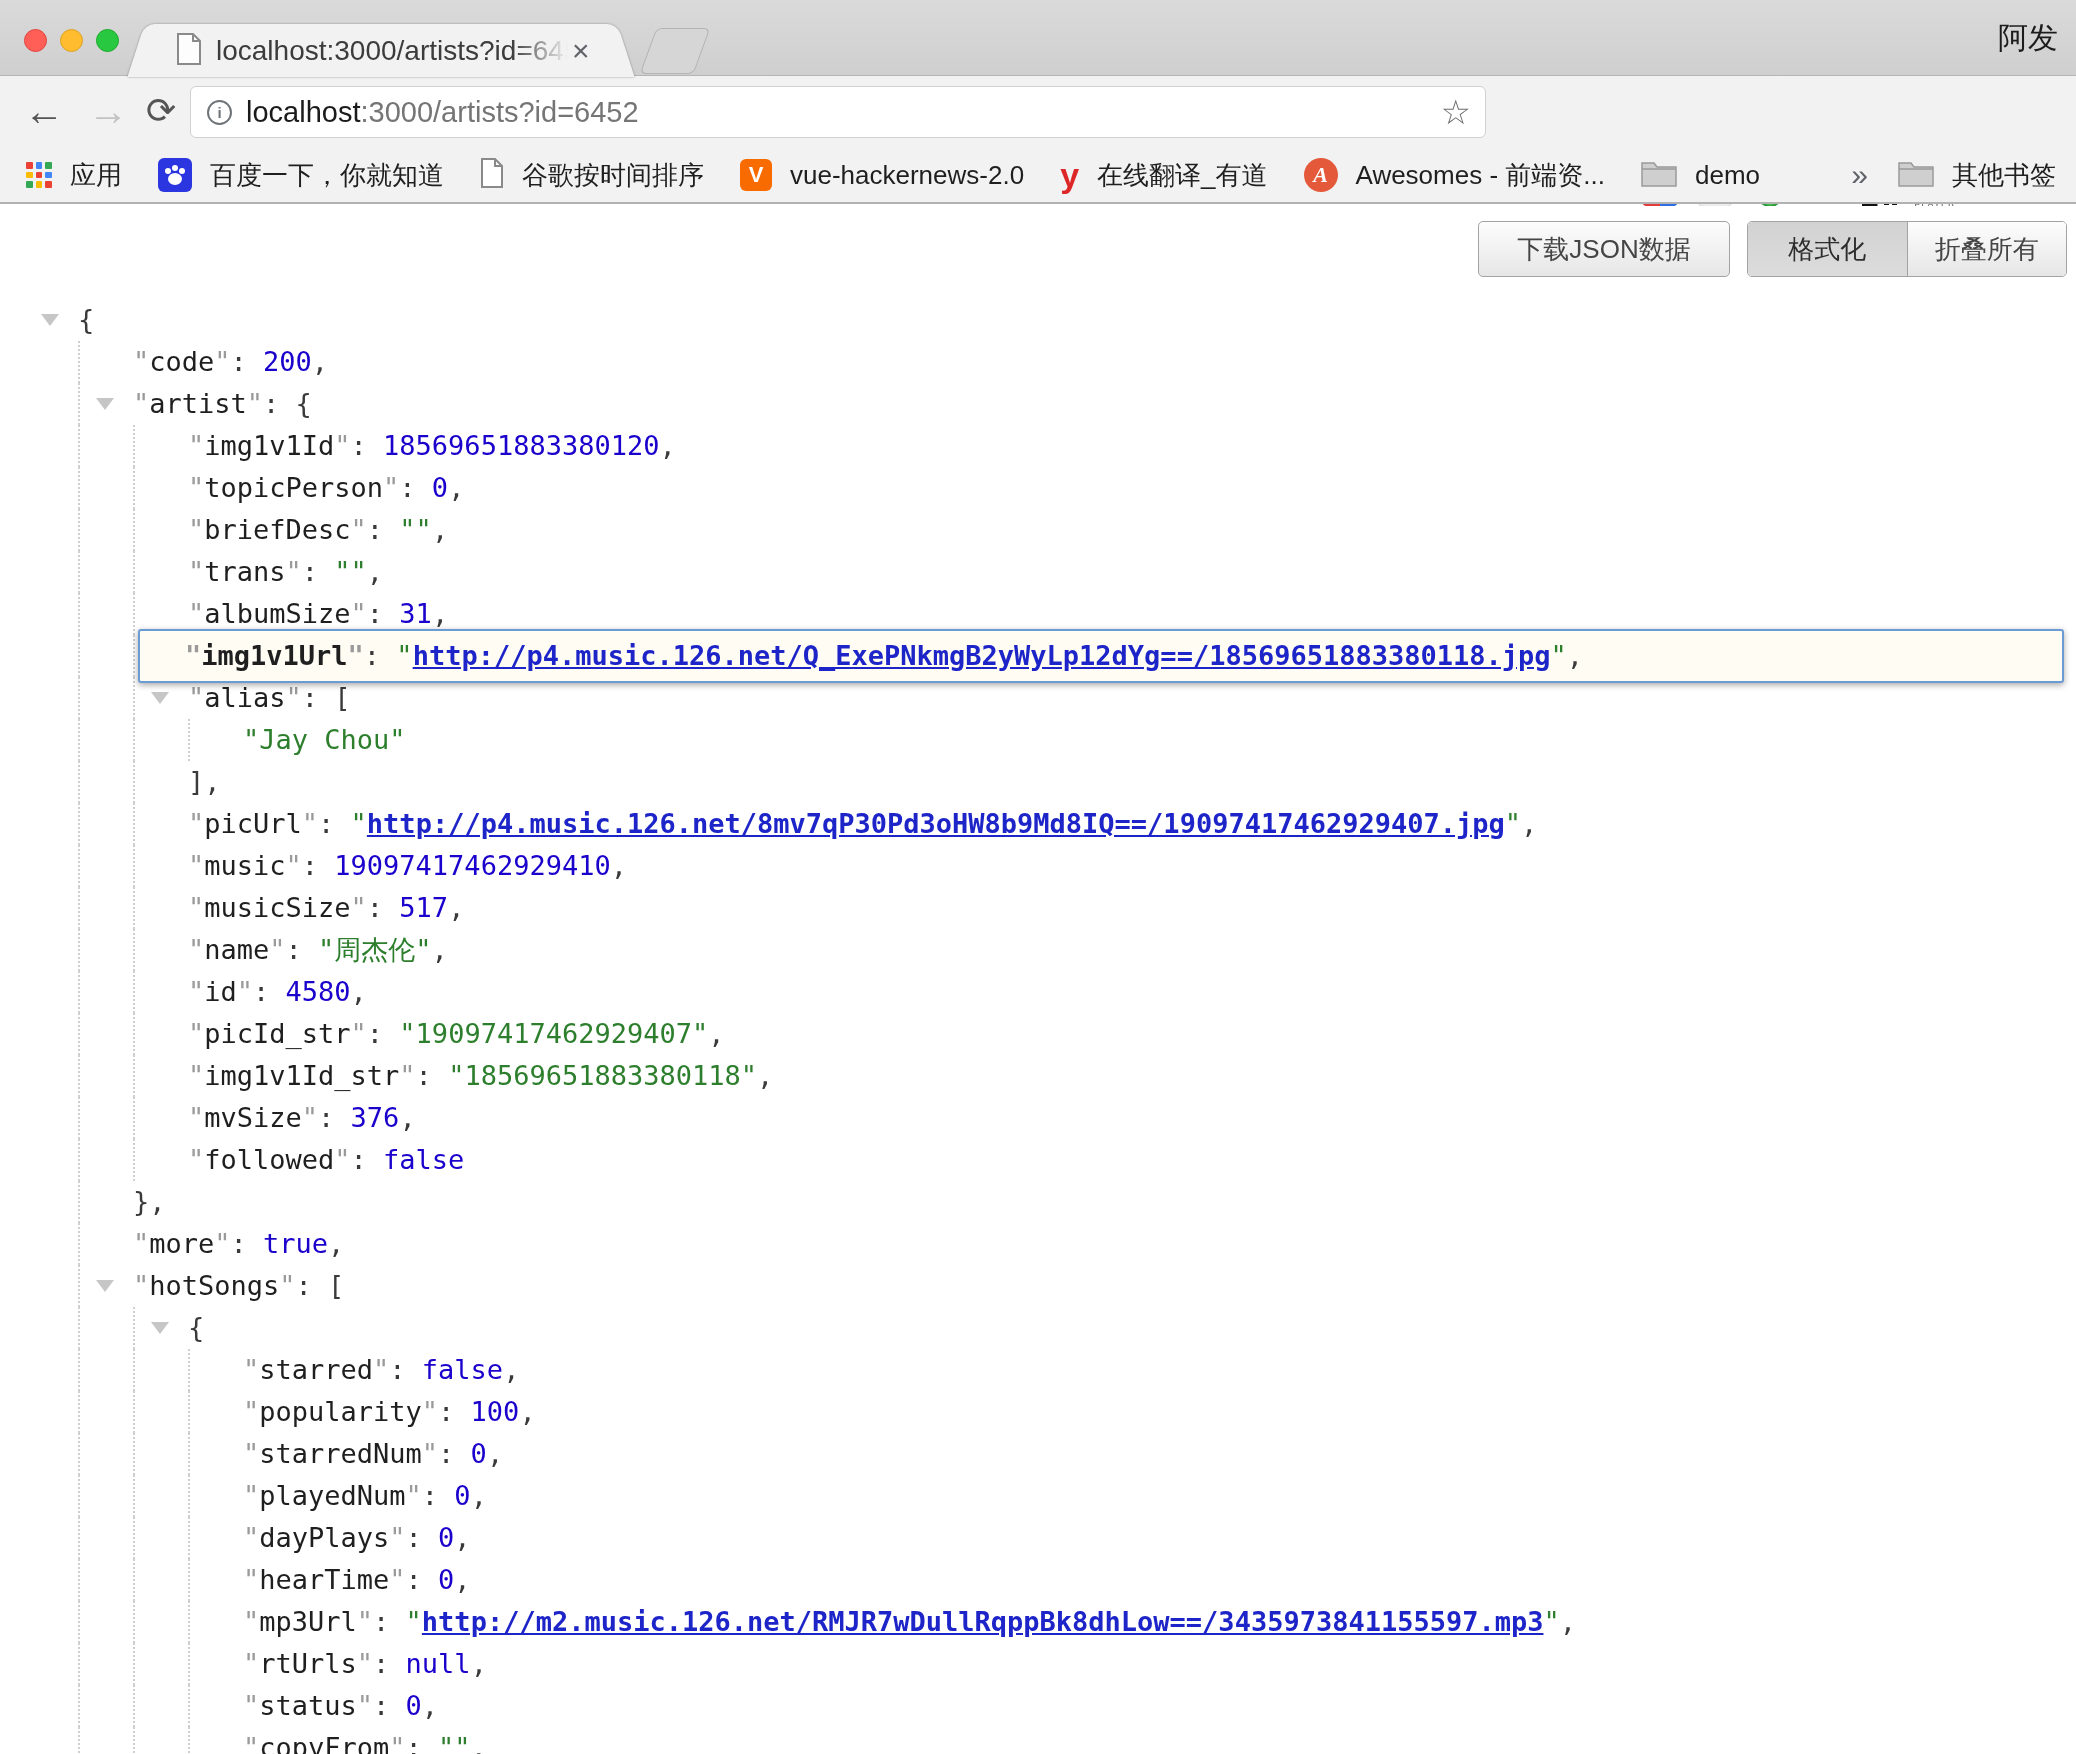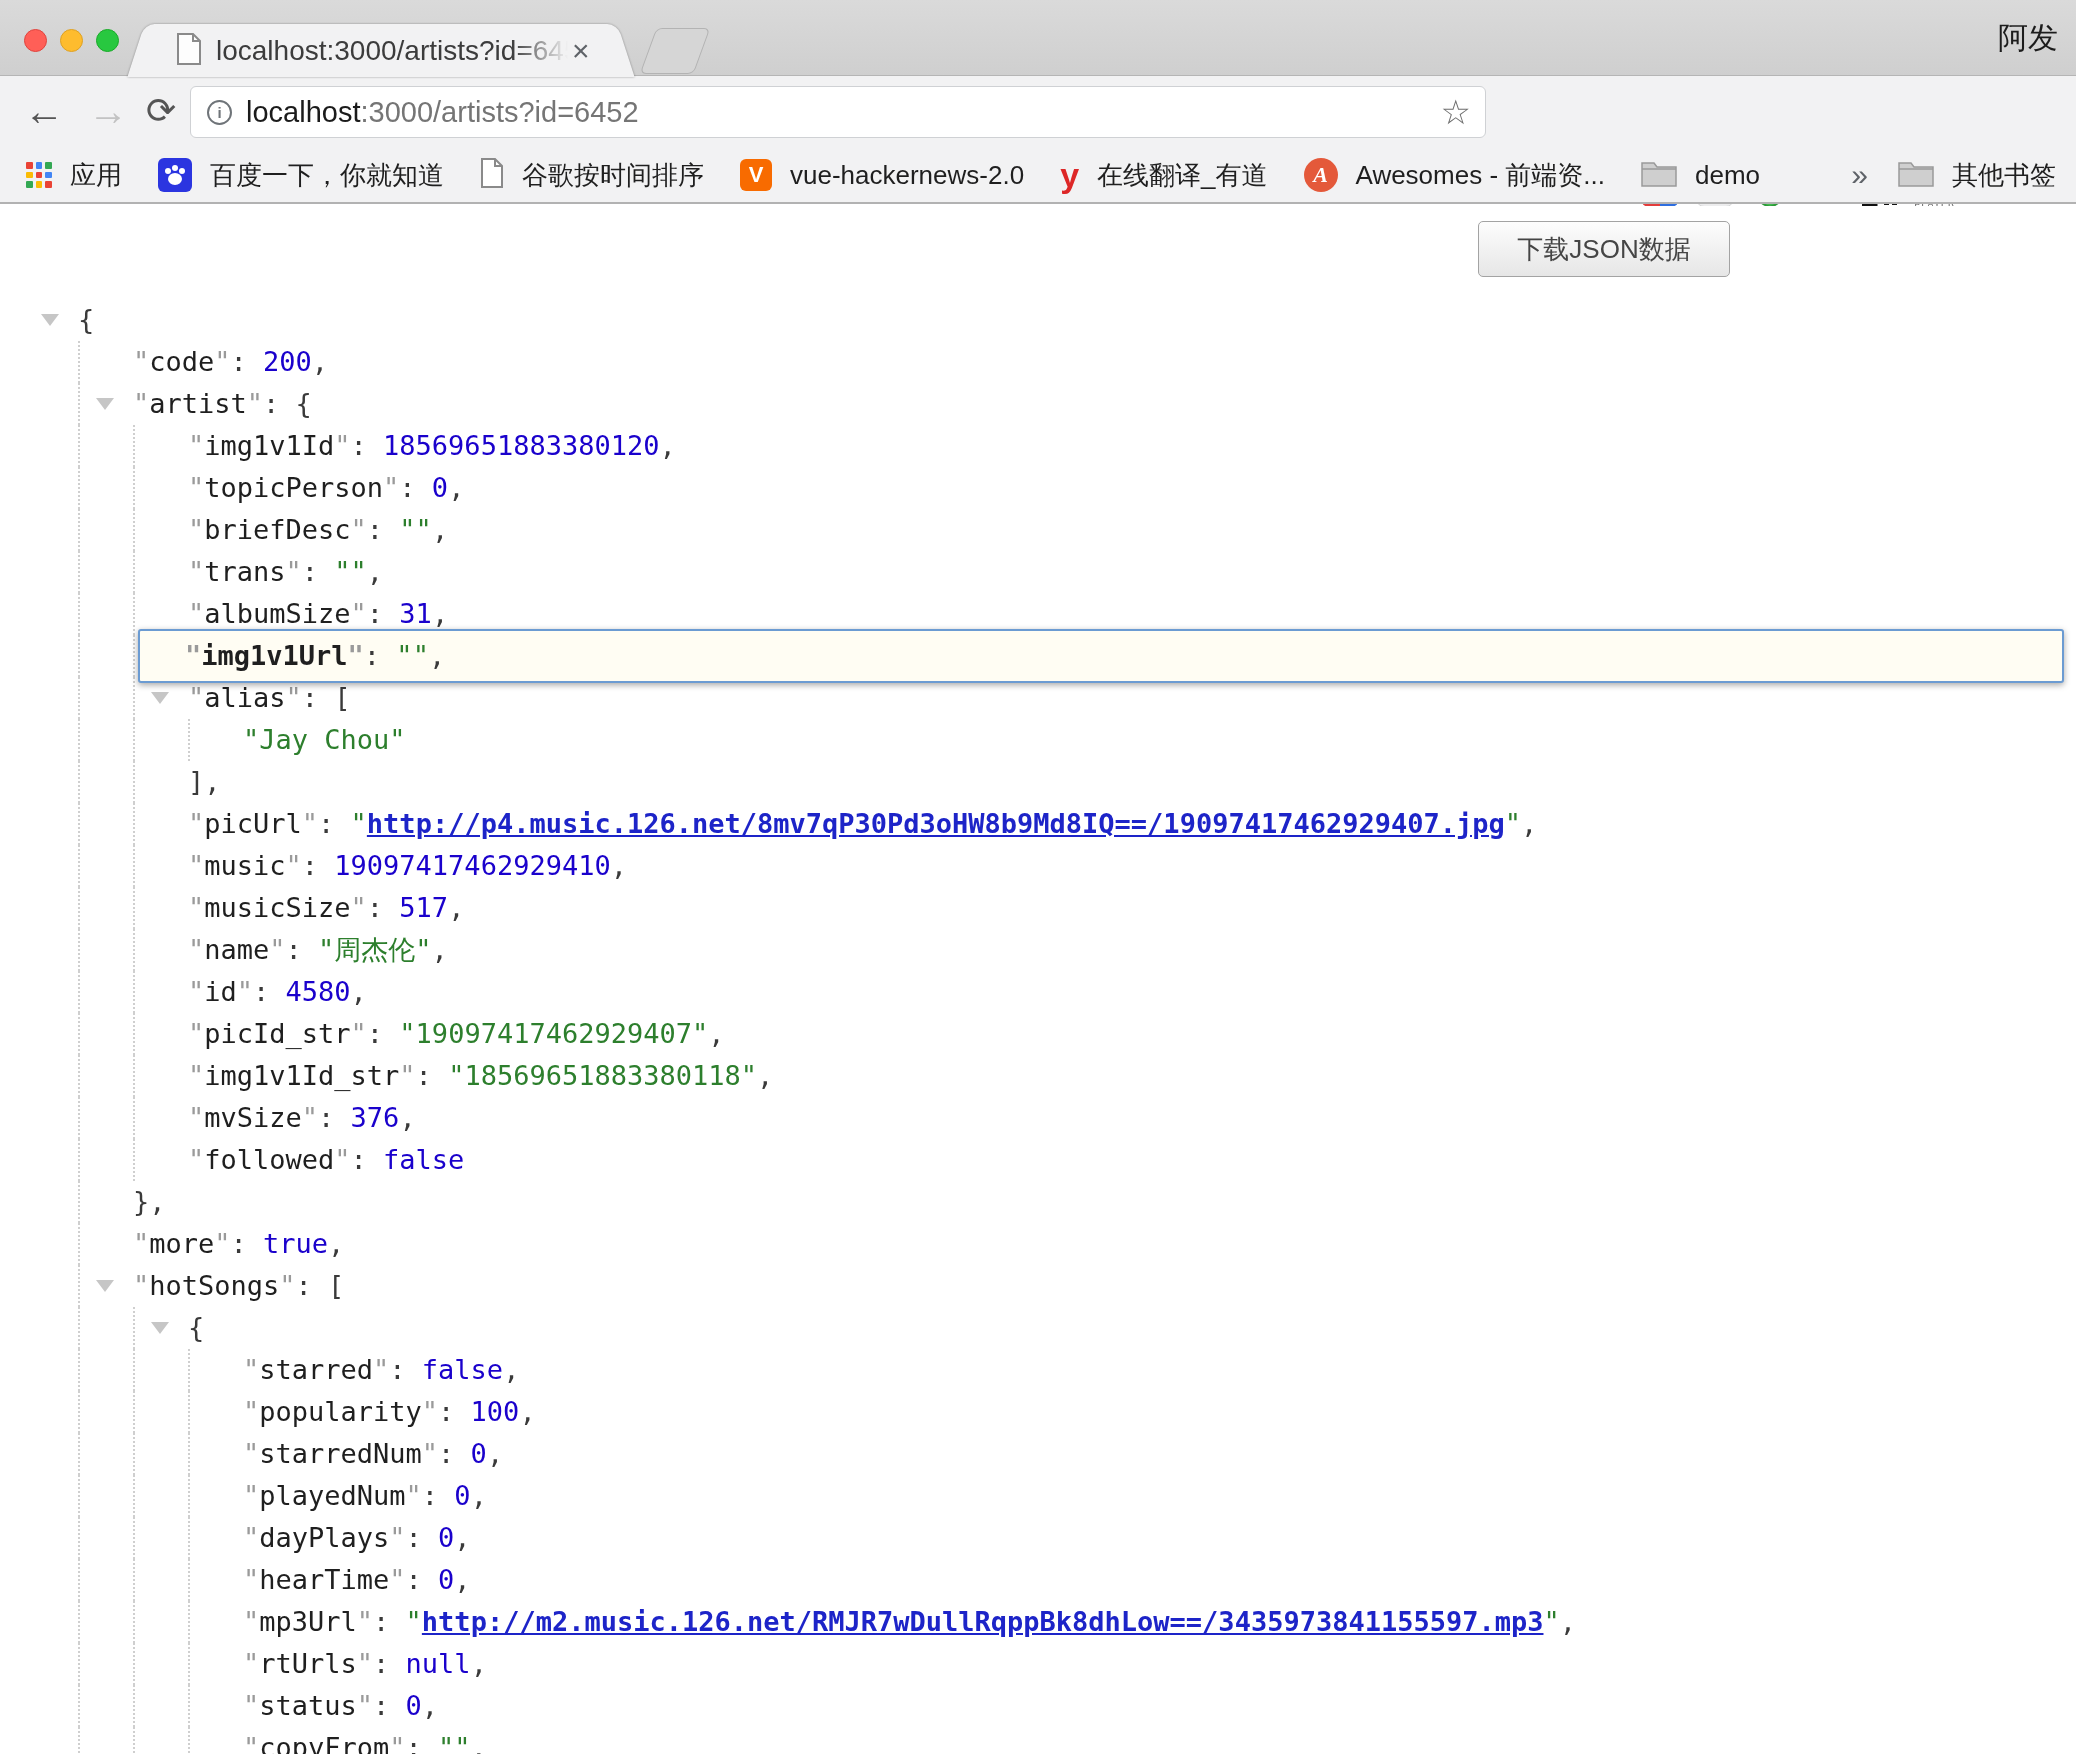--- a/index.html
+++ b/index.html
@@ -286,20 +286,24 @@
               <path d="M1 11 h34" stroke="#9a9a9a" stroke-width="1.5"></path>
             </svg>
         </span>
         <span class="bm-label">其他书签</span>
       </div>
     </div>
   </div>
 
   <div class="content">
     <button class="btn btn-download">下载JSON数据</button>
+    <div class="seg">
+      <button class="btn seg-active">格式化</button>
+      <button class="btn seg-idle">折叠所有</button>
+    </div>
     <div class="json-tree">
         <div class="jline">
           <span class="tri" style="left: 41px;"></span>
           <div class="jcontent" style="padding-left: 78px;"><span class="b">{</span></div>
         </div>
         <div class="jline">
           <span class="guide" style="left: 78px;"></span>
           <div class="jcontent" style="padding-left: 133px;"><span class="q">"</span><span class="k">code</span><span class="q">"</span><span class="p">: </span><span class="n">200</span><span class="p">,</span></div>
         </div>
         <div class="jline">
@@ -328,21 +332,21 @@
           <div class="jcontent" style="padding-left: 188px;"><span class="q">"</span><span class="k">trans</span><span class="q">"</span><span class="p">: </span><span class="s">""</span><span class="p">,</span></div>
         </div>
         <div class="jline">
           <span class="guide" style="left: 78px;"></span>
           <span class="guide" style="left: 133px;"></span>
           <div class="jcontent" style="padding-left: 188px;"><span class="q">"</span><span class="k">albumSize</span><span class="q">"</span><span class="p">: </span><span class="n">31</span><span class="p">,</span></div>
         </div>
         <div class="jline">
           <span class="guide" style="left: 78px;"></span>
           <span class="guide" style="left: 133px;"></span>
-          <div class="jcontent hlbox"><span class="q kb">"</span><span class="k kb">img1v1Url</span><span class="q kb">"</span><span class="p">: </span><span class="s">"</span><span class="s">"</span><span class="p">,</span></div>
+          <div class="jcontent hlbox"><span class="q kb">"</span><span class="k kb">img1v1Url</span><span class="q kb">"</span><span class="p">: </span><span class="s">"</span><a class="lnk">http://p4.music.126.net/Q_ExePNkmgB2yWyLp12dYg==/18569651883380118.jpg</a><span class="s">"</span><span class="p">,</span></div>
         </div>
         <div class="jline">
           <span class="guide" style="left: 78px;"></span>
           <span class="guide" style="left: 133px;"></span>
           <span class="tri" style="left: 151px;"></span>
           <div class="jcontent" style="padding-left: 188px;"><span class="q">"</span><span class="k">alias</span><span class="q">"</span><span class="p">: </span><span class="b">[</span></div>
         </div>
         <div class="jline">
           <span class="guide" style="left: 78px;"></span>
           <span class="guide" style="left: 133px;"></span>

